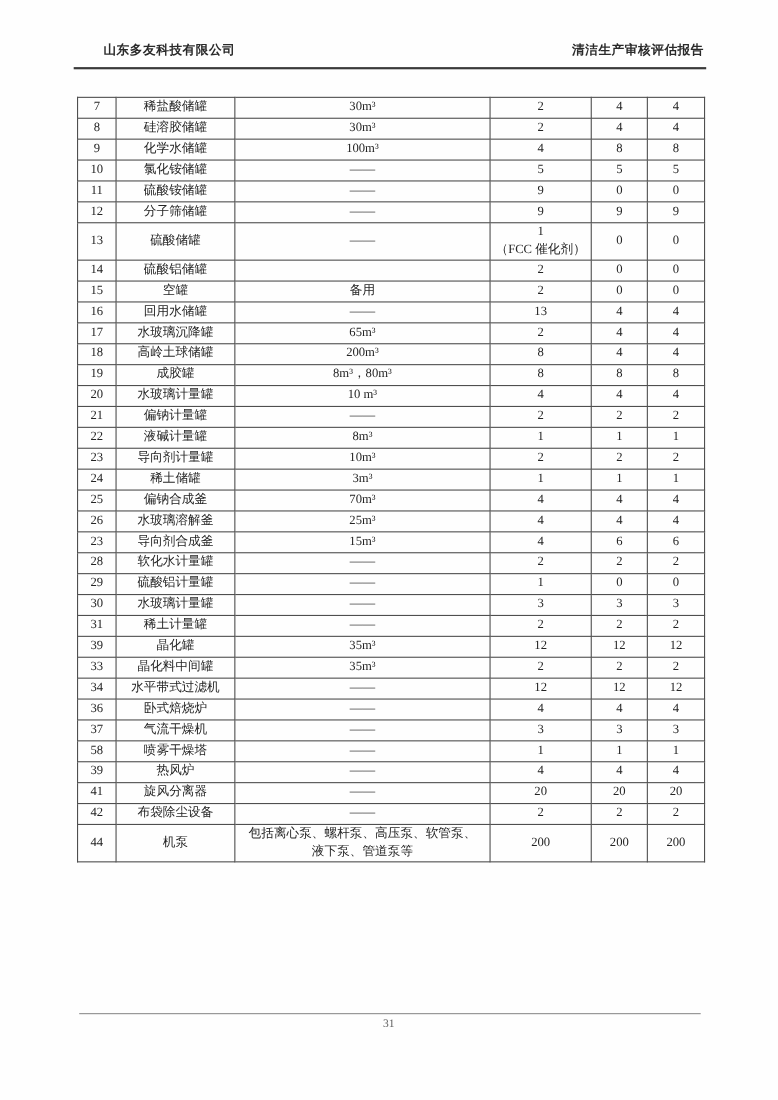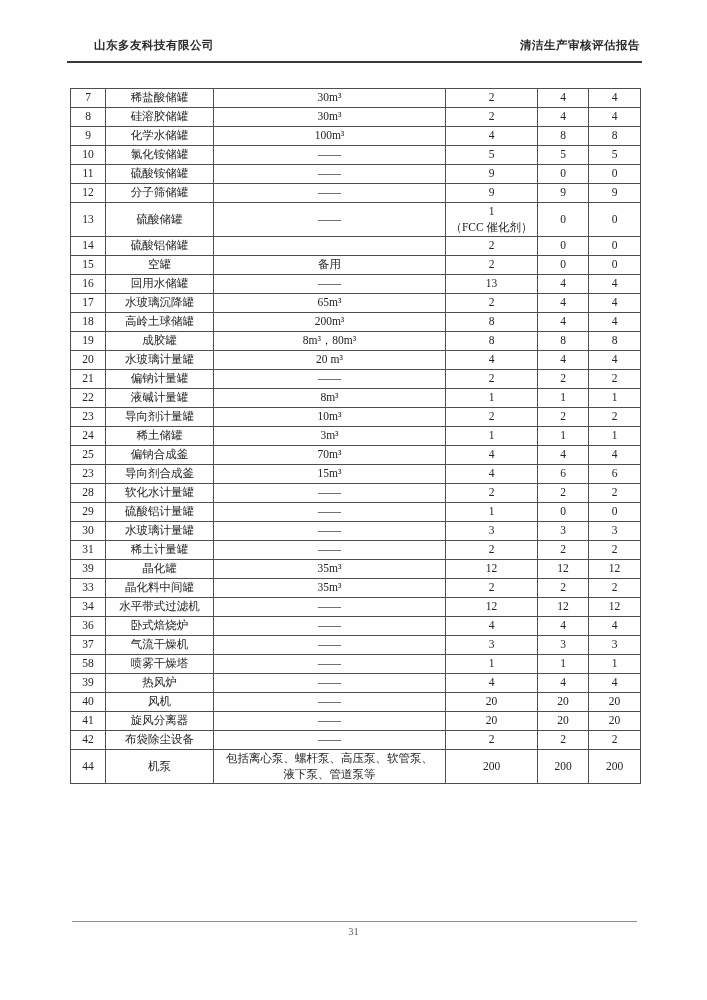--- a/index.html
+++ b/index.html
@@ -197,21 +197,21 @@
       <td>19</td>
       <td>成胶罐</td>
       <td>8m³，80m³</td>
       <td>8</td>
       <td>8</td>
       <td>8</td>
     </tr>
         <tr>
       <td>20</td>
       <td>水玻璃计量罐</td>
-      <td>20 m³</td>
+      <td>10 m³</td>
       <td>4</td>
       <td>4</td>
       <td>4</td>
     </tr>
         <tr>
       <td>21</td>
       <td>偏钠计量罐</td>
       <td>——</td>
       <td>2</td>
       <td>2</td>
@@ -243,20 +243,28 @@
     </tr>
         <tr>
       <td>25</td>
       <td>偏钠合成釜</td>
       <td>70m³</td>
       <td>4</td>
       <td>4</td>
       <td>4</td>
     </tr>
         <tr>
+      <td>26</td>
+      <td>水玻璃溶解釜</td>
+      <td>25m³</td>
+      <td>4</td>
+      <td>4</td>
+      <td>4</td>
+    </tr>
+        <tr>
       <td>23</td>
       <td>导向剂合成釜</td>
       <td>15m³</td>
       <td>4</td>
       <td>6</td>
       <td>6</td>
     </tr>
         <tr>
       <td>28</td>
       <td>软化水计量罐</td>
@@ -337,28 +345,20 @@
       <td>1</td>
       <td>1</td>
     </tr>
         <tr>
       <td>39</td>
       <td>热风炉</td>
       <td>——</td>
       <td>4</td>
       <td>4</td>
       <td>4</td>
-    </tr>
-        <tr>
-      <td>40</td>
-      <td>风机</td>
-      <td>——</td>
-      <td>20</td>
-      <td>20</td>
-      <td>20</td>
     </tr>
         <tr>
       <td>41</td>
       <td>旋风分离器</td>
       <td>——</td>
       <td>20</td>
       <td>20</td>
       <td>20</td>
     </tr>
         <tr>

